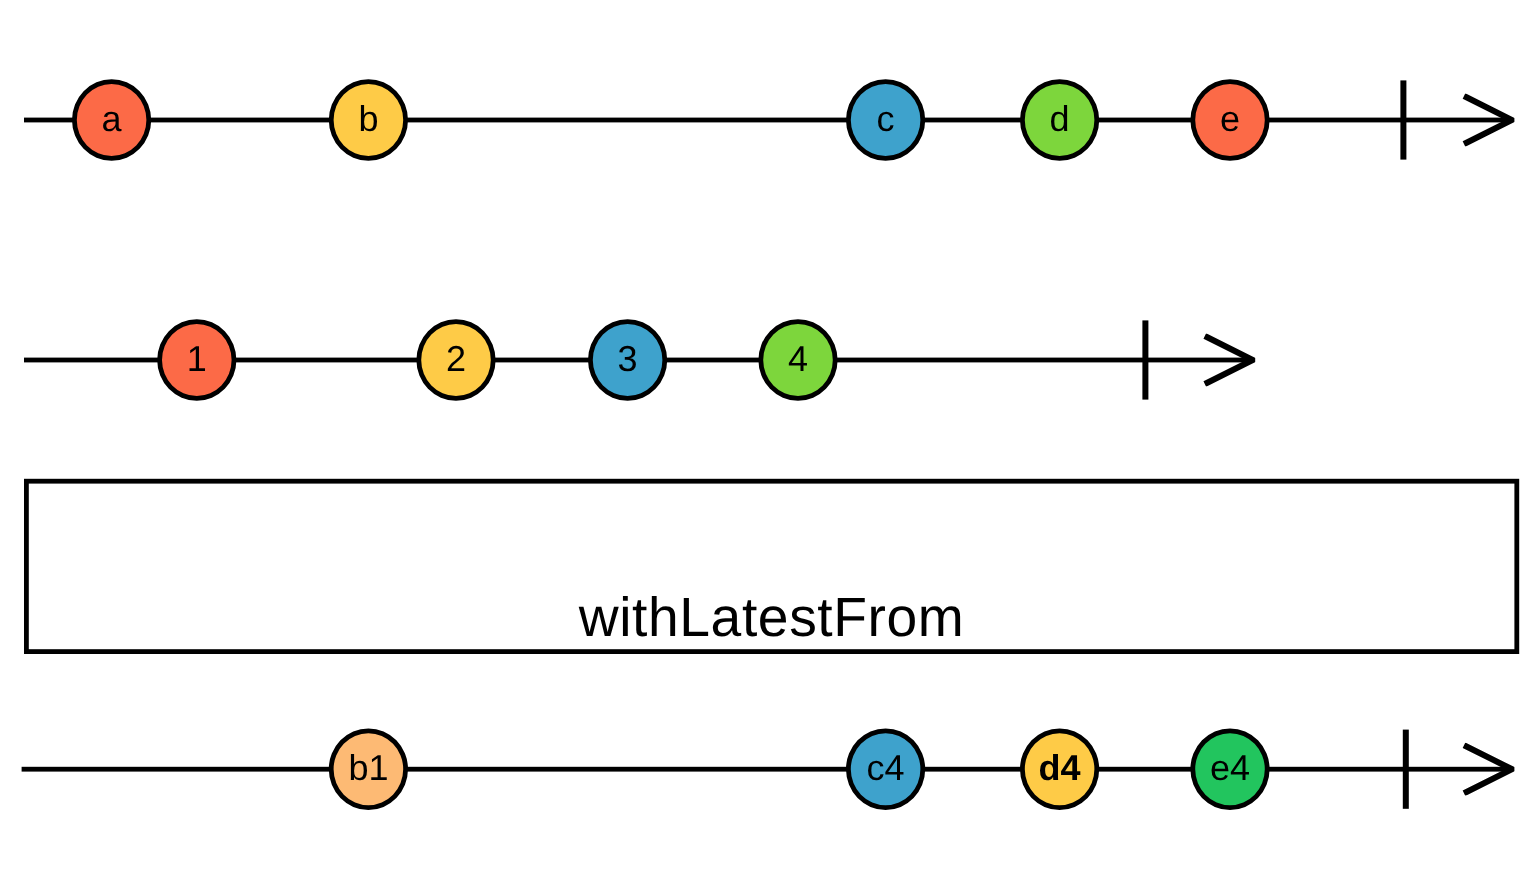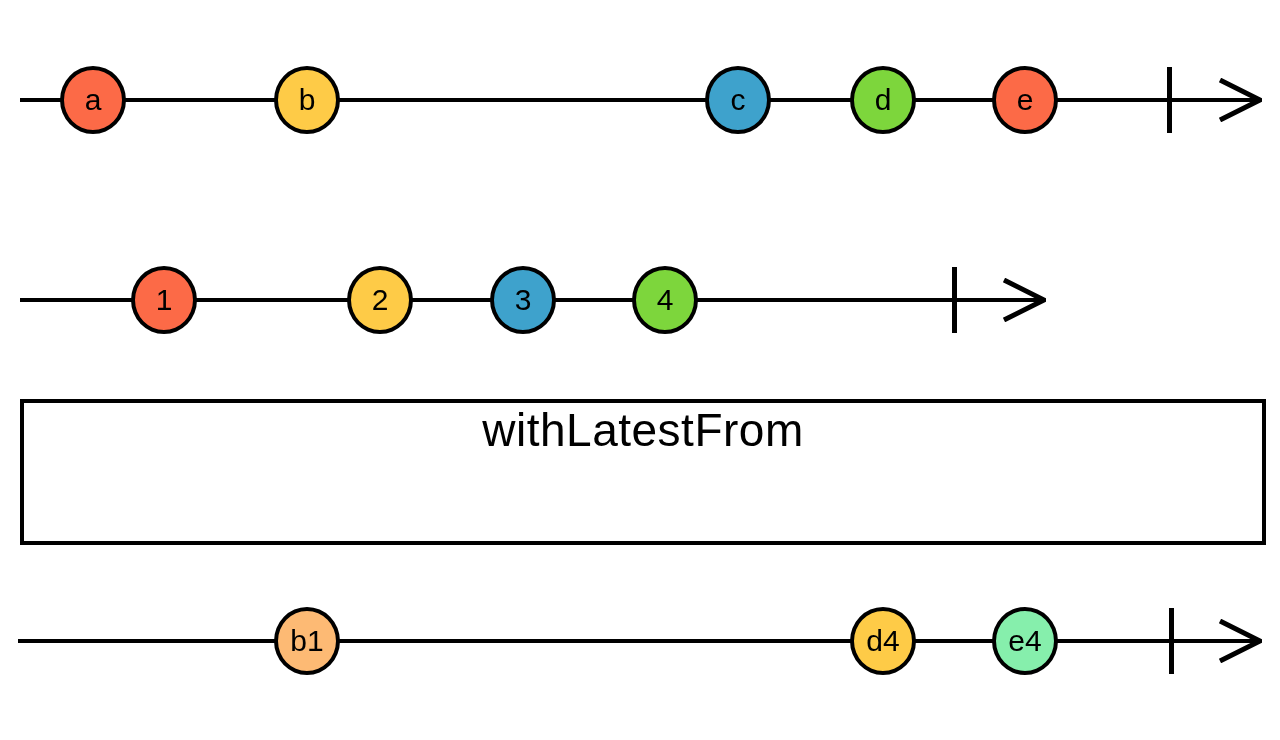--- a/index.html
+++ b/index.html
@@ -62,21 +62,21 @@
   }
   .op-box {
     position: absolute;
     left: 20px;
     top: 399px;
     width: 1238px;
     height: 138px;
     border: 4px solid #000000;
     background: #ffffff;
     display: flex;
-    align-items: flex-start;
+    align-items: flex-end;
     justify-content: center;
   }
   .op-label {
     font-size: 46px;
     color: #000000;
     letter-spacing: 0.5px;
   }
 </style>
 </head>
 <body>
@@ -112,17 +112,18 @@
     <span class="op-label">withLatestFrom</span>
   </div>
 
   <div class="stream" style="top: 591px;">
     <div class="tl-line" style="left: 18px; width: 1240px;"></div>
     <div class="complete-bar" style="left: 1169px;"></div>
     <svg class="arrowhead" viewBox="0 0 44 44" style="left: 1218px;">
       <path d="M2 2 L42 22 L2 42"></path>
     </svg>
   <div class="marble" style="left: 274px; background: #fdba74;">b1</div>
-      <div class="marble" style="left: 850px; background: rgb(254, 203, 71);">d4</div>
-      <div class="marble" style="left: 992px; background: #86efac;">e4</div>
+      <div class="marble" style="left: 705px; background: rgb(62, 162, 204);">c4</div>
+      <div class="marble" style="left: 850px; background: rgb(254, 203, 71); font-weight: bold;">d4</div>
+      <div class="marble" style="left: 992px; background: #22c55e;">e4</div>
     </div>
 
 </div>
 
 </body></html>

